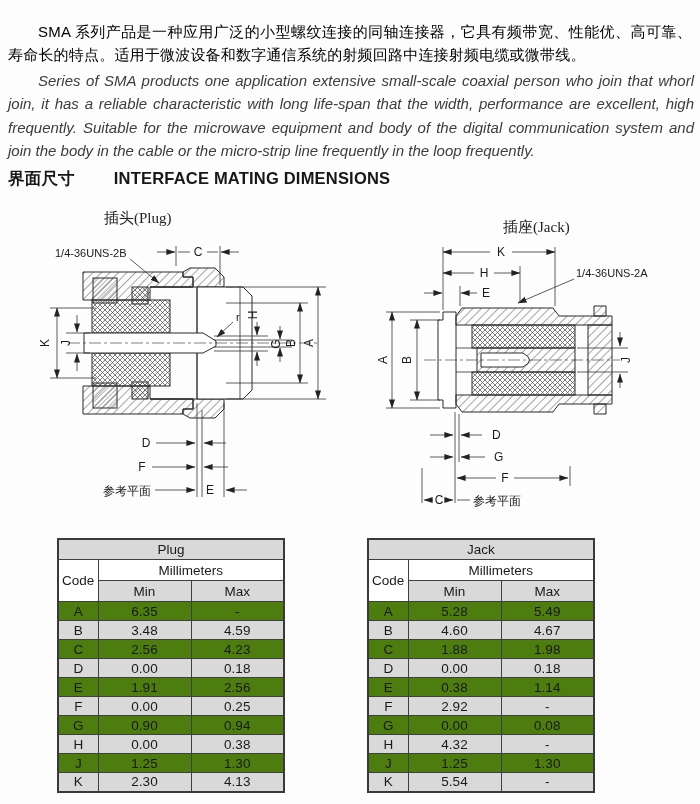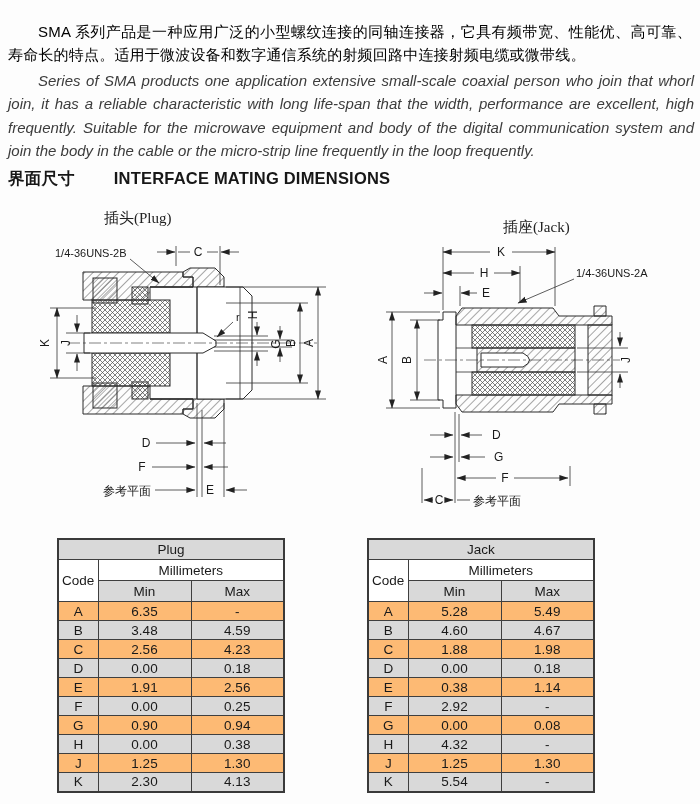--- a/index.html
+++ b/index.html
@@ -24,21 +24,21 @@
   }
   .section-heading .en{margin-left:7px;padding-left:32px;}
   .caption{position:absolute;font-size:15px;color:#222;font-family:Liberation Serif, serif;}
   #caption-plug{top:209px;left:104px;}
   #caption-jack{top:218px;left:467px;margin-left:36px;}
   svg.diagram{position:absolute;top:230px;left:0;}
   svg text{stroke:none;fill:#1a1a1a;font-family:"Liberation Sans",sans-serif;}
   .dim-table{
     position:absolute;top:538px;border-collapse:collapse;
     font-size:13.5px;color:#1a1a1a;text-align:center;
-    border:2px solid #3a3a3a;background:#fdba74;table-layout:fixed;
+    border:2px solid #3a3a3a;background:#4d7c0f;table-layout:fixed;
   }
   #plug-table{left:57px;}
   #jack-table{left:367px;}
   .dim-table th,.dim-table td{
     border:1.5px solid #3f3f3f;padding:0;font-weight:normal;overflow:hidden;
   }
   .dim-table .title-row th{height:19px;background:#d9d9d9;}
   .dim-table .units-row th{height:20px;background:#fff;}
   .dim-table .minmax-row th{height:20px;background:#d9d9d9;}
   .dim-table .code-cell{background:#fff;}

